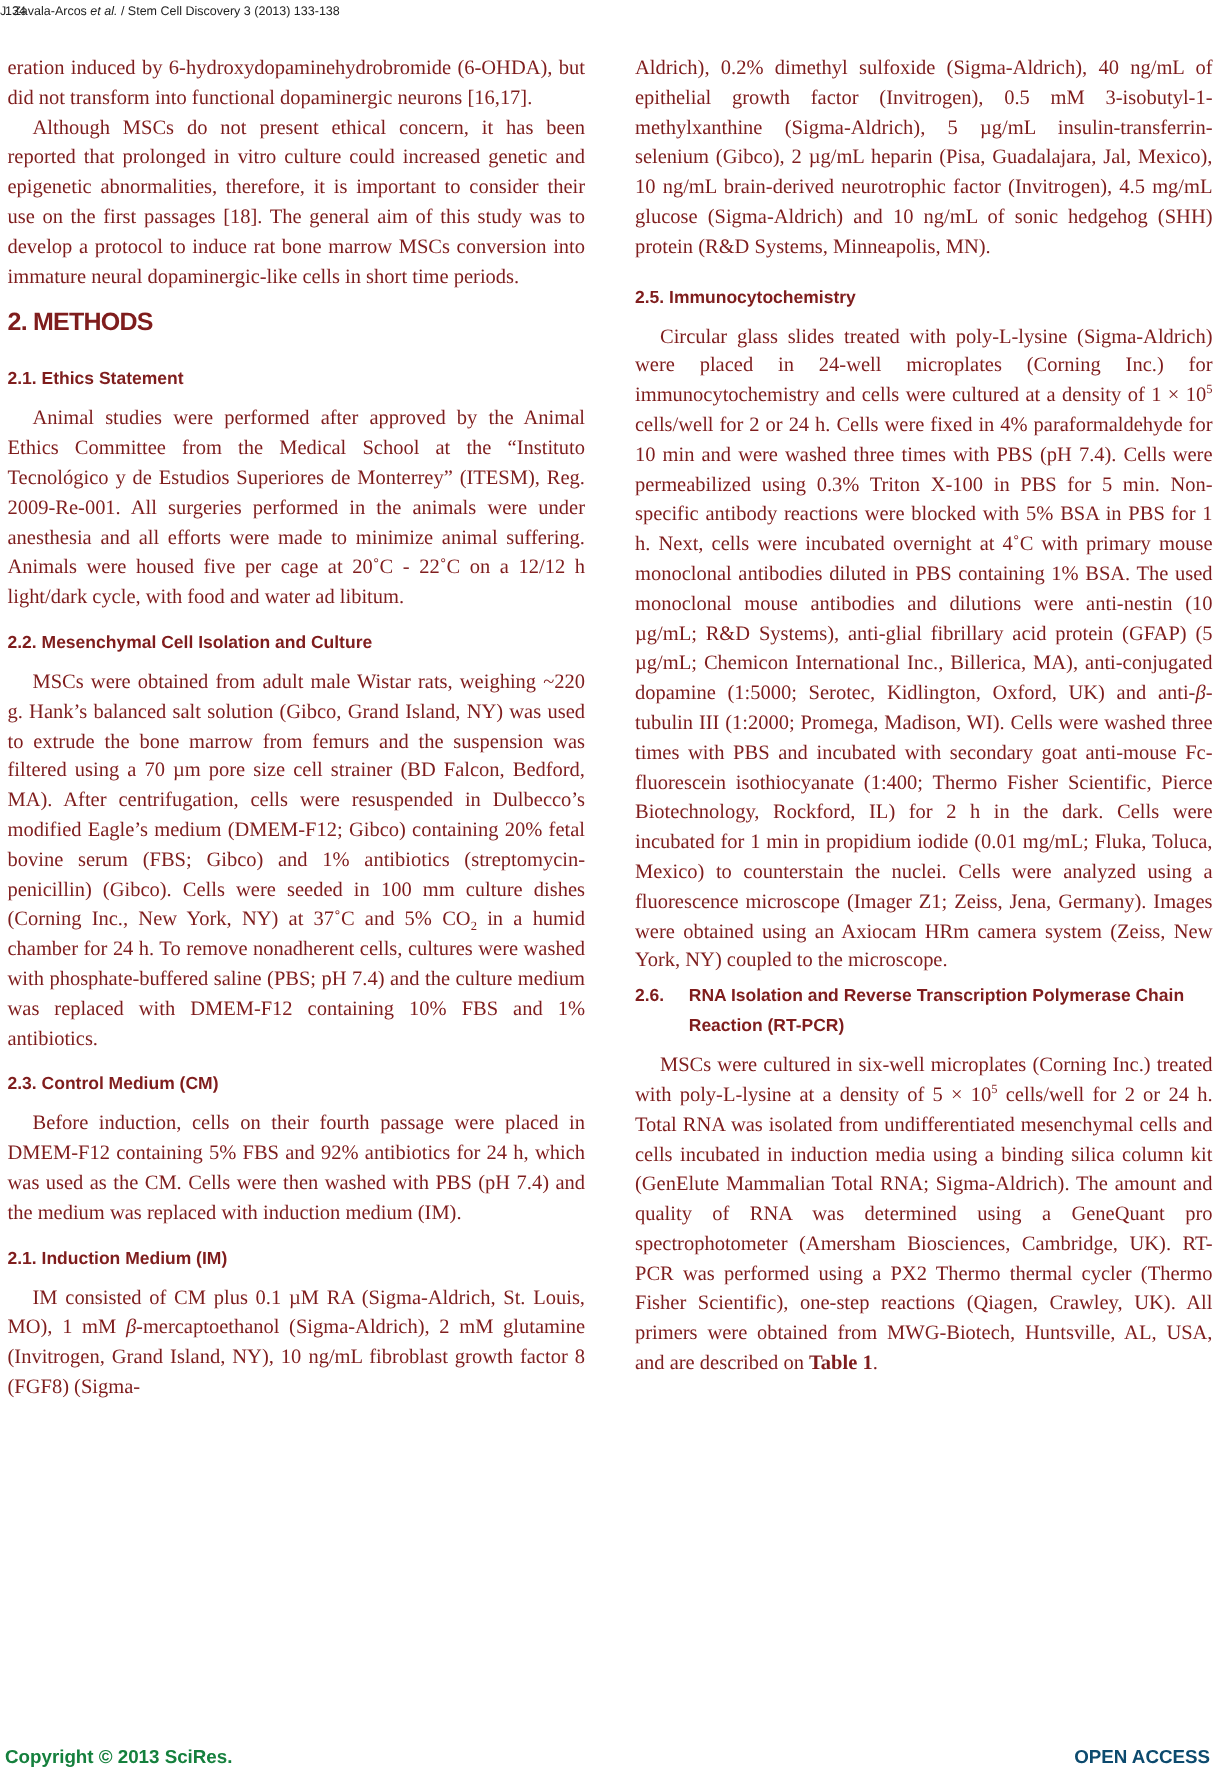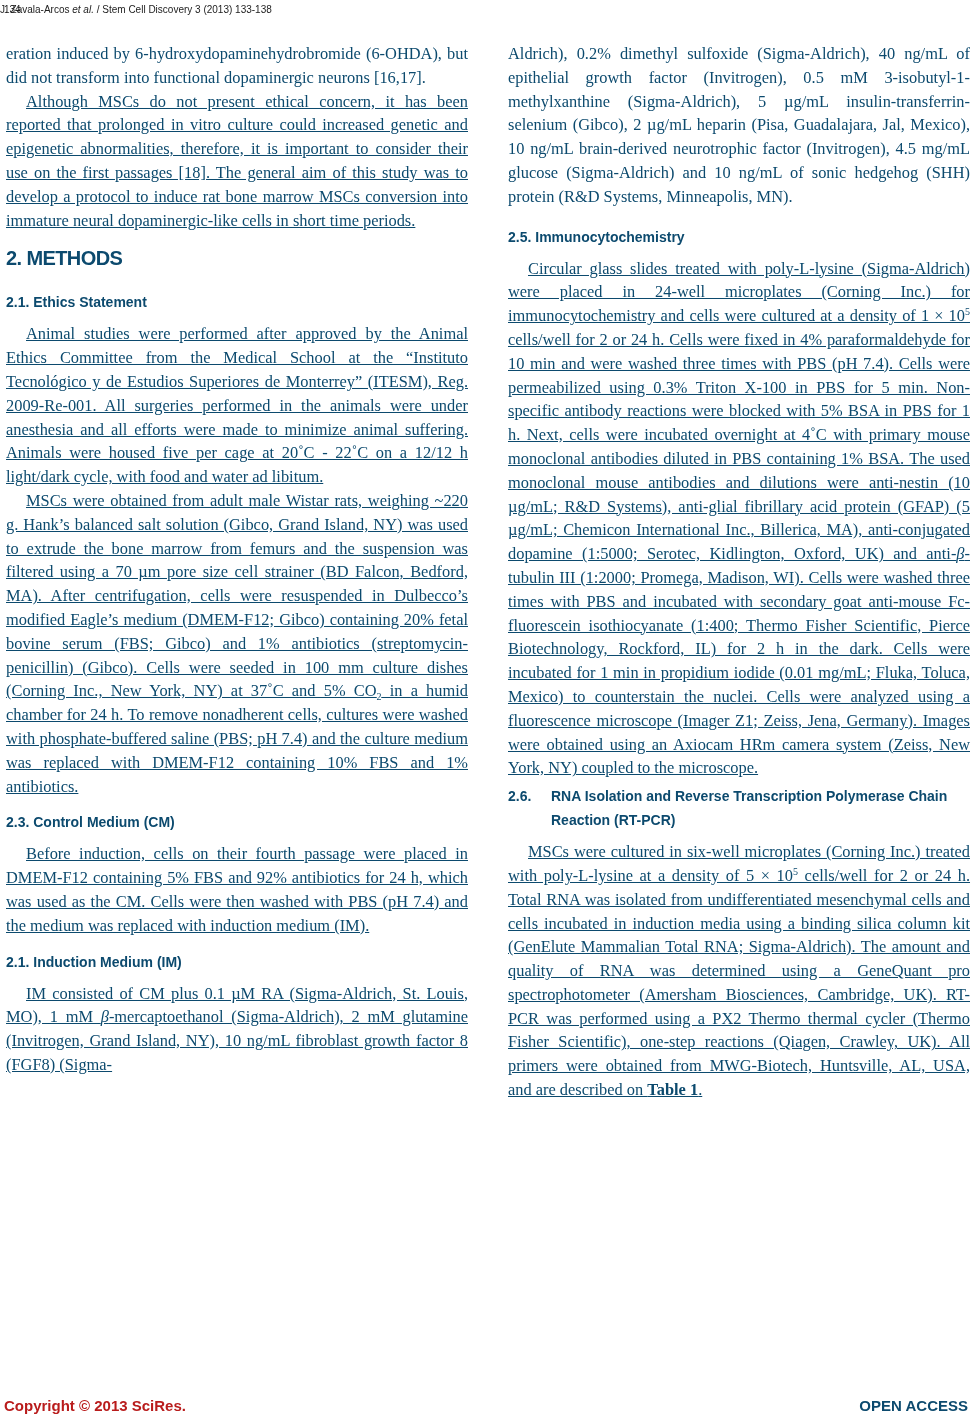--- a/index.html
+++ b/index.html
@@ -3,56 +3,57 @@
 <meta charset="utf-8">
 <style>
   html, body { margin: 0; padding: 0; background: #ffffff; }
   body { width: 974px; height: 1419px; position: relative; overflow: hidden; color: #111; }
   .running-header { position: absolute; top: 4px; left: 0; width: 806px; height: 22px;
     font-family: "Liberation Sans", sans-serif; font-size: 10px; color: #222; }
   .page-num { position: absolute; left: 4px; top: 0; }
   .header-title { position: absolute; left: 0; width: 974px; top: 0; }
   .header-title i { font-style: italic; }
   .col { position: absolute; top: 42px; width: 462px;
-    font-family: "Liberation Serif", serif; font-size: 16.4px; line-height: 23.8px; color: #0c4a6e; }
+    font-family: "Liberation Serif", serif; font-size: 16.4px; line-height: 23.8px; color: #7f1d1d; }
   .col-left { left: 6px; }
   .col-right { left: 508px; }
   .col p { margin: 0; text-align: justify; }
-  .col p.indent { text-indent: 20px; text-decoration: underline; }
+  .col p.indent { text-indent: 20px; }
   .h1 { font-family: "Liberation Sans", sans-serif; font-weight: bold; font-size: 20px;
     letter-spacing: -0.6px; margin: 14px 0 18px 0; line-height: 24px; }
   .h2 { font-family: "Liberation Sans", sans-serif; font-weight: bold; font-size: 14px;
     line-height: 24px; margin: 12px 0 8px 0; }
   .h2.first { margin-top: 20px; }
   .h2-multi { display: flex; }
   .h2-multi .num { width: 43px; flex: none; }
   .h2-multi .txt { flex: 1; }
   sup, sub { font-size: 10px; line-height: 0; }
   .footer { position: absolute; top: 1397px; left: 0; width: 974px; height: 22px;
     font-family: "Liberation Sans", sans-serif; font-weight: bold; font-size: 15px; }
-  .copyright { position: absolute; left: 4px; top: 0; color: #b91c1c; }
+  .copyright { position: absolute; left: 4px; top: 0; color: #15803d; }
   .open-access { position: absolute; right: 6px; top: 0; color: #e8141b; }
 </style>
 </head>
 <body>
 
 <div class="running-header">
   <span class="page-num">134</span>
   <div class="header-title"><span>J. Zavala-Arcos </span><i>et al.</i><span> / Stem Cell Discovery 3 (2013) 133-138</span></div>
 </div>
 
 <div class="col col-left">
   <p>eration induced by 6-hydroxydopaminehydrobromide (6-OHDA), but did not transform into functional dopaminergic neurons [16,17].</p>
   <p class="indent">Although MSCs do not present ethical concern, it has been reported that prolonged in vitro culture could increased genetic and epigenetic abnormalities, therefore, it is important to consider their use on the first passages [18]. The general aim of this study was to develop a protocol to induce rat bone marrow MSCs conversion into immature neural dopaminergic-like cells in short time periods.</p>
 
   <div class="h1">2. METHODS</div>
 
   <div class="h2 first">2.1. Ethics Statement</div>
   <p class="indent">Animal studies were performed after approved by the Animal Ethics Committee from the Medical School at the “Instituto Tecnológico y de Estudios Superiores de Monterrey” (ITESM), Reg. 2009-Re-001. All surgeries performed in the animals were under anesthesia and all efforts were made to minimize animal suffering. Animals were housed five per cage at 20˚C - 22˚C on a 12/12 h light/dark cycle, with food and water ad libitum.</p>
 
+  <div class="h2">2.2. Mesenchymal Cell Isolation and Culture</div>
   <p class="indent"><span>MSCs were obtained from adult male Wistar rats, weighing ~220 g. Hank’s balanced salt solution (Gibco, Grand Island, NY) was used to extrude the bone marrow from femurs and the suspension was filtered using a 70 µm pore size cell strainer (BD Falcon, Bedford, MA). After centrifugation, cells were resuspended in Dulbecco’s modified Eagle’s medium (DMEM-F12; Gibco) containing 20% fetal bovine serum (FBS; Gibco) and 1% antibiotics (streptomycin-penicillin) (Gibco). Cells were seeded in 100 mm culture dishes (Corning Inc., New York, NY) at 37˚C and 5% CO</span><sub>2</sub><span> in a humid chamber for 24 h. To remove nonadherent cells, cultures were washed with phosphate-buffered saline (PBS; pH 7.4) and the culture medium was replaced with DMEM-F12 containing 10% FBS and 1% antibiotics.</span></p>
 
   <div class="h2">2.3. Control Medium (CM)</div>
   <p class="indent">Before induction, cells on their fourth passage were placed in DMEM-F12 containing 5% FBS and 92% antibiotics for 24 h, which was used as the CM. Cells were then washed with PBS (pH 7.4) and the medium was replaced with induction medium (IM).</p>
 
   <div class="h2">2.1. Induction Medium (IM)</div>
   <p class="indent"><span>IM consisted of CM plus 0.1 µM RA (Sigma-Aldrich, St. Louis, MO), 1 mM </span><i>β</i><span>-mercaptoethanol (Sigma-Aldrich), 2 mM glutamine (Invitrogen, Grand Island, NY), 10 ng/mL fibroblast growth factor 8 (FGF8) (Sigma-</span></p>
 </div>
 
 <div class="col col-right">

